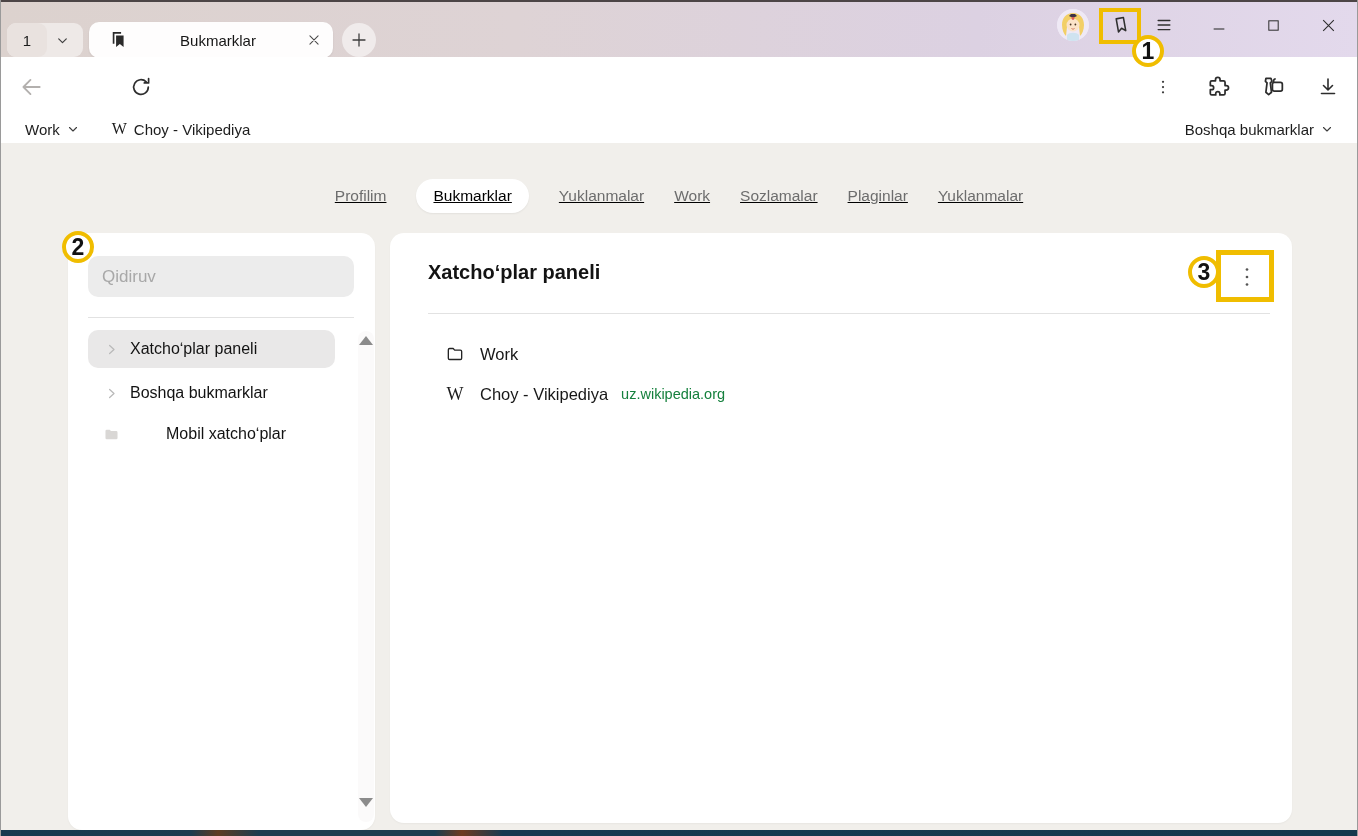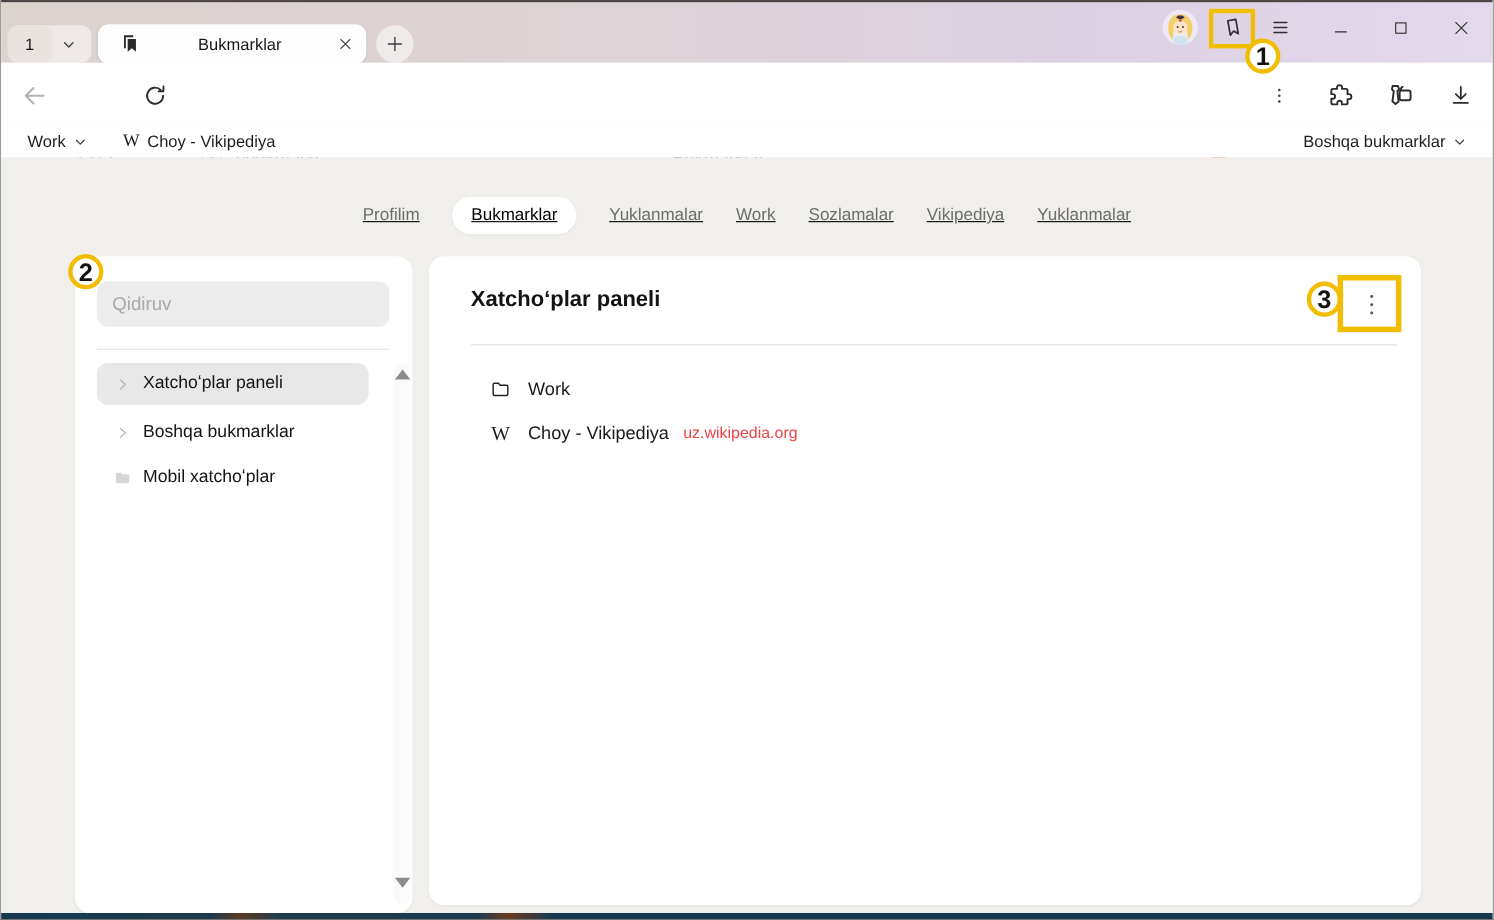--- a/index.html
+++ b/index.html
@@ -92,21 +92,21 @@
     border-left:7px solid transparent; border-right:7px solid transparent; border-bottom:9px solid #8b8b8b; }
   .tri-down { position:absolute; left:291px; top:565px; width:0; height:0;
     border-left:7px solid transparent; border-right:7px solid transparent; border-top:9px solid #8b8b8b; }
 
   .panel-title { position:absolute; left:38px; top:28px; font-size:20px; font-weight:bold; color:#131313; }
   .kebab { position:absolute; left:842px; top:27px; width:30px; height:34px;
     display:flex; align-items:center; justify-content:center; }
   .bm-row { position:absolute; left:38px; height:40px; display:flex; align-items:center; }
   .bm-row .row-icon { width:22px; margin-left:16px; display:flex; justify-content:center; }
   .bm-row .row-label { margin-left:14px; font-size:16.5px; color:#181818; }
-  .bm-row .row-domain { margin-left:13px; font-size:14.5px; color:#ef4444; }
+  .bm-row .row-domain { margin-left:13px; font-size:14.5px; color:#15803d; }
 
   .bottom-edge { position:absolute; left:0; top:830px; width:100%; height:6px;
     background:linear-gradient(90deg,#173950 0%,#1b3c50 14%,#5e3b22 16%,#1b3c50 19%,#1b3c50 32%,#6e3b20 34%,#173950 37%,#16384d 100%); }
 </style>
 </head>
 <body>
 
 <div class="window">
 
   <div class="titlebar">
@@ -265,21 +265,21 @@
   </div>
 
   <div class="content">
 
     <div class="nav-tabs">
       <span class="nav-tab">Profilim</span>
       <span class="nav-tab active">Bukmarklar</span>
       <span class="nav-tab">Yuklanmalar</span>
       <span class="nav-tab">Work</span>
       <span class="nav-tab">Sozlamalar</span>
-      <span class="nav-tab">Vikipediya</span>
+      <span class="nav-tab">Plaginlar</span>
       <span class="nav-tab">Yuklanmalar</span>
     </div>
 
     <div class="card sidebar-card">
       <div class="search-box">
         <input type="text" placeholder="Qidiruv" style="">
       </div>
       <div class="hr" style="left:20px; top:84px; width:266px;"></div>
 
       <div class="tree-item selected" style="top:97px;">
@@ -293,21 +293,21 @@
 
       <div class="tree-item" style="top:141px;">
         <span class="ti-icon">
           <svg width="15" height="15" viewBox="0 0 24 24">
               <path d="M9 5.5l7 6.5-7 6.5" fill="none" stroke="#b9b9b9" stroke-width="2" stroke-linecap="round" stroke-linejoin="round"></path>
             </svg>
         </span>
         <span class="ti-label">Boshqa bukmarklar</span>
       </div>
 
-      <div class="tree-item" style="top:182px;">
+      <div class="tree-item" style="top:182px;gap:36px;">
         <span class="ti-icon">
           <svg width="17" height="17" viewBox="0 0 24 24">
               <path d="M3.5 7A1.8 1.8 0 0 1 5.3 5.2h4.2l1.8 2h7.4A1.8 1.8 0 0 1 20.5 9v8a1.8 1.8 0 0 1-1.8 1.8H5.3A1.8 1.8 0 0 1 3.5 17z" fill="#d9d7d5"></path>
             </svg>
         </span>
         <span class="ti-label">Mobil xatchoʻplar</span>
       </div>
 
       <div class="scroll-track"></div>
       <div class="tri-up"></div>

